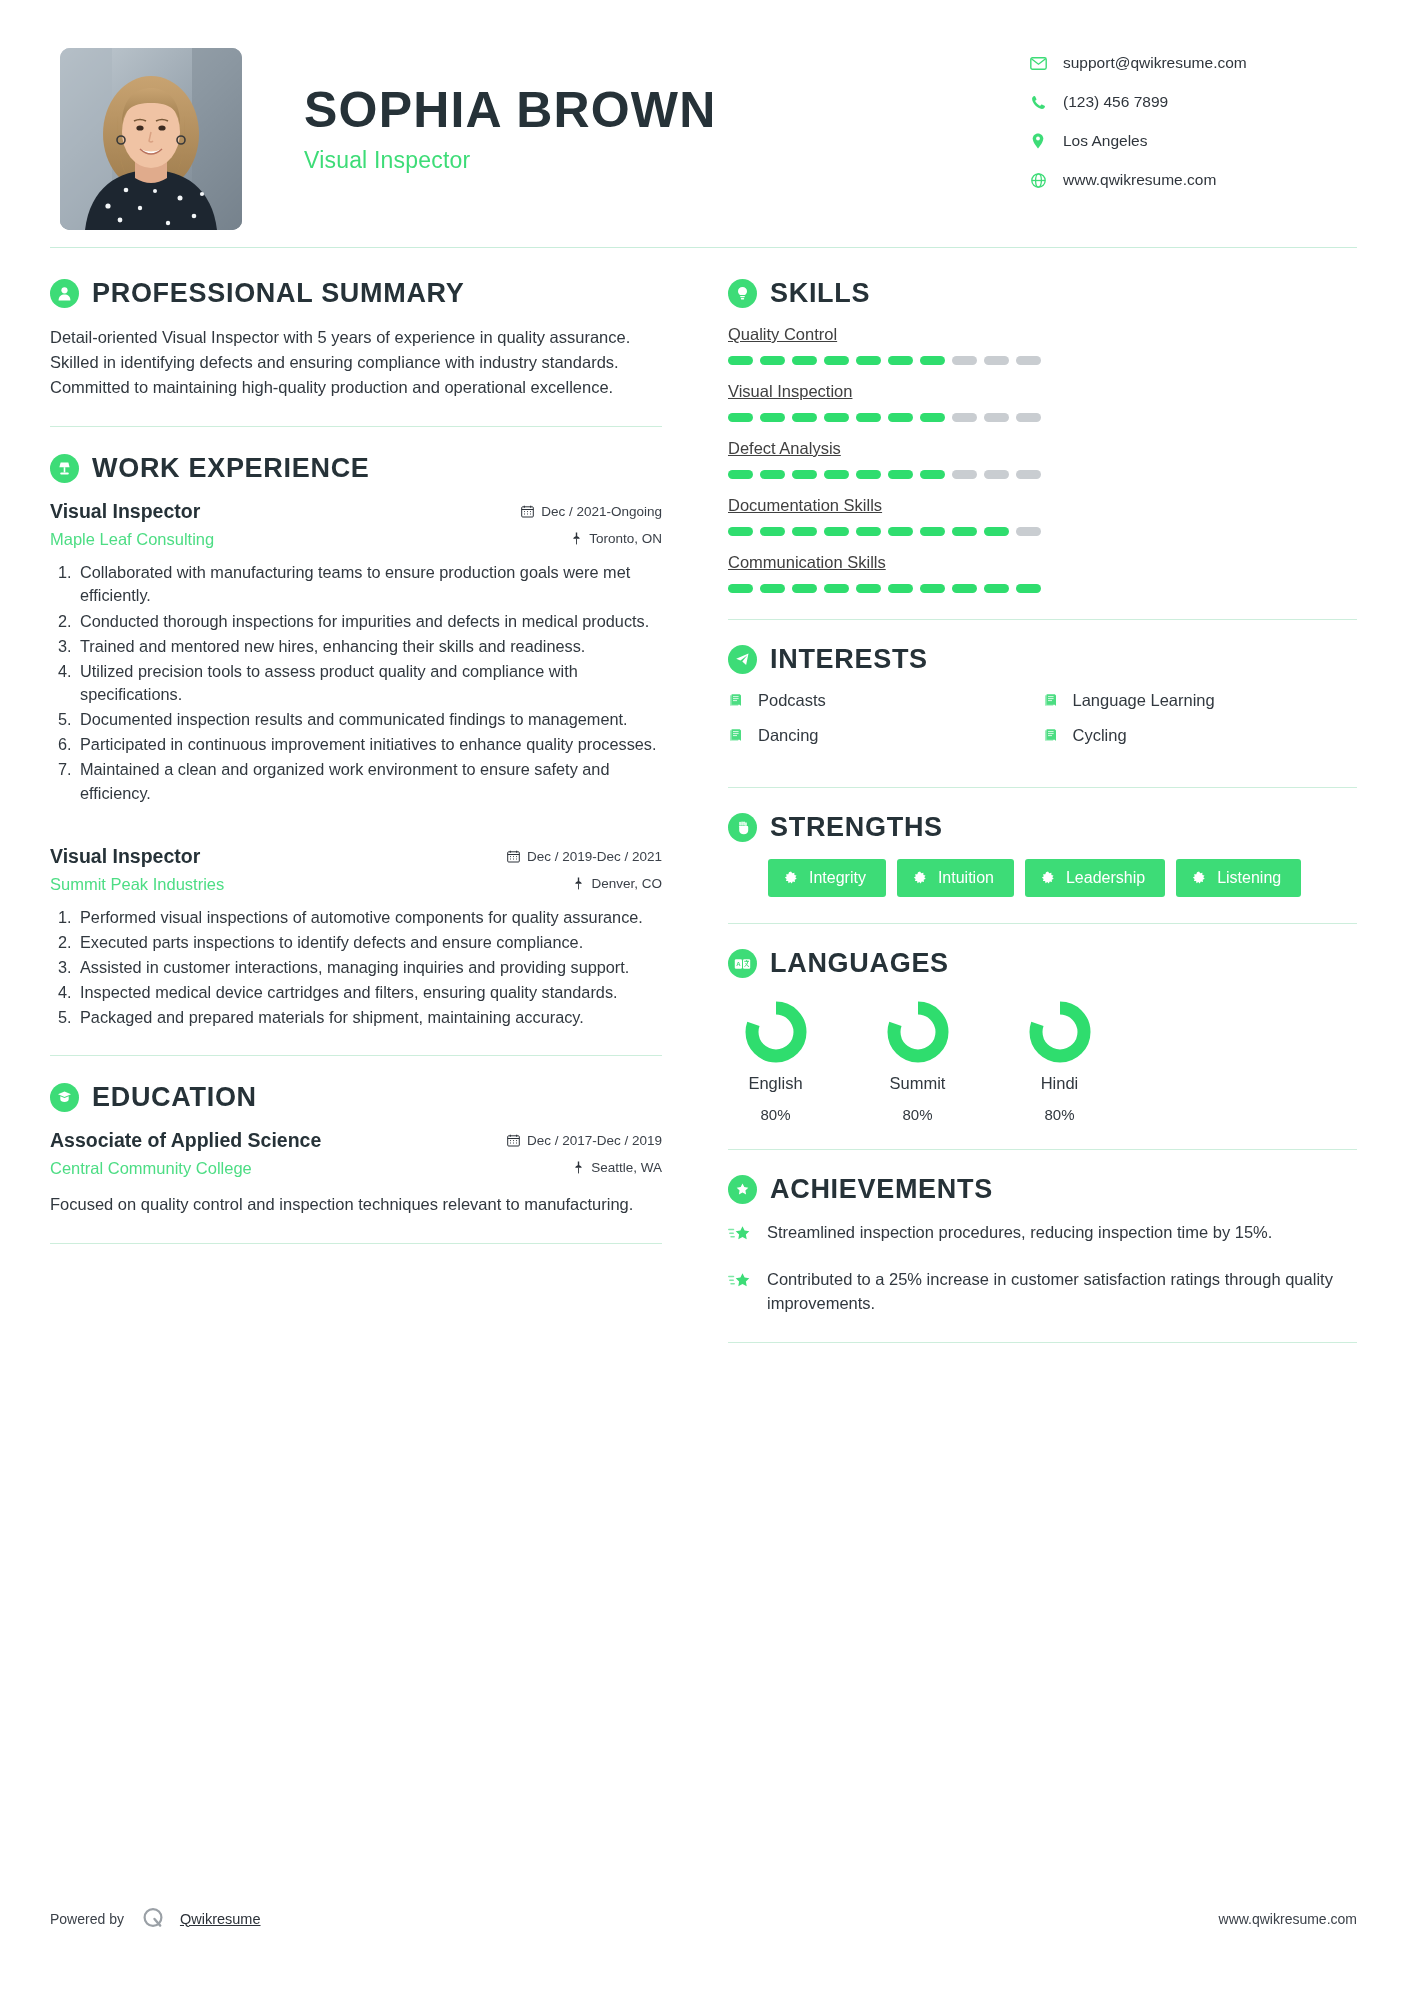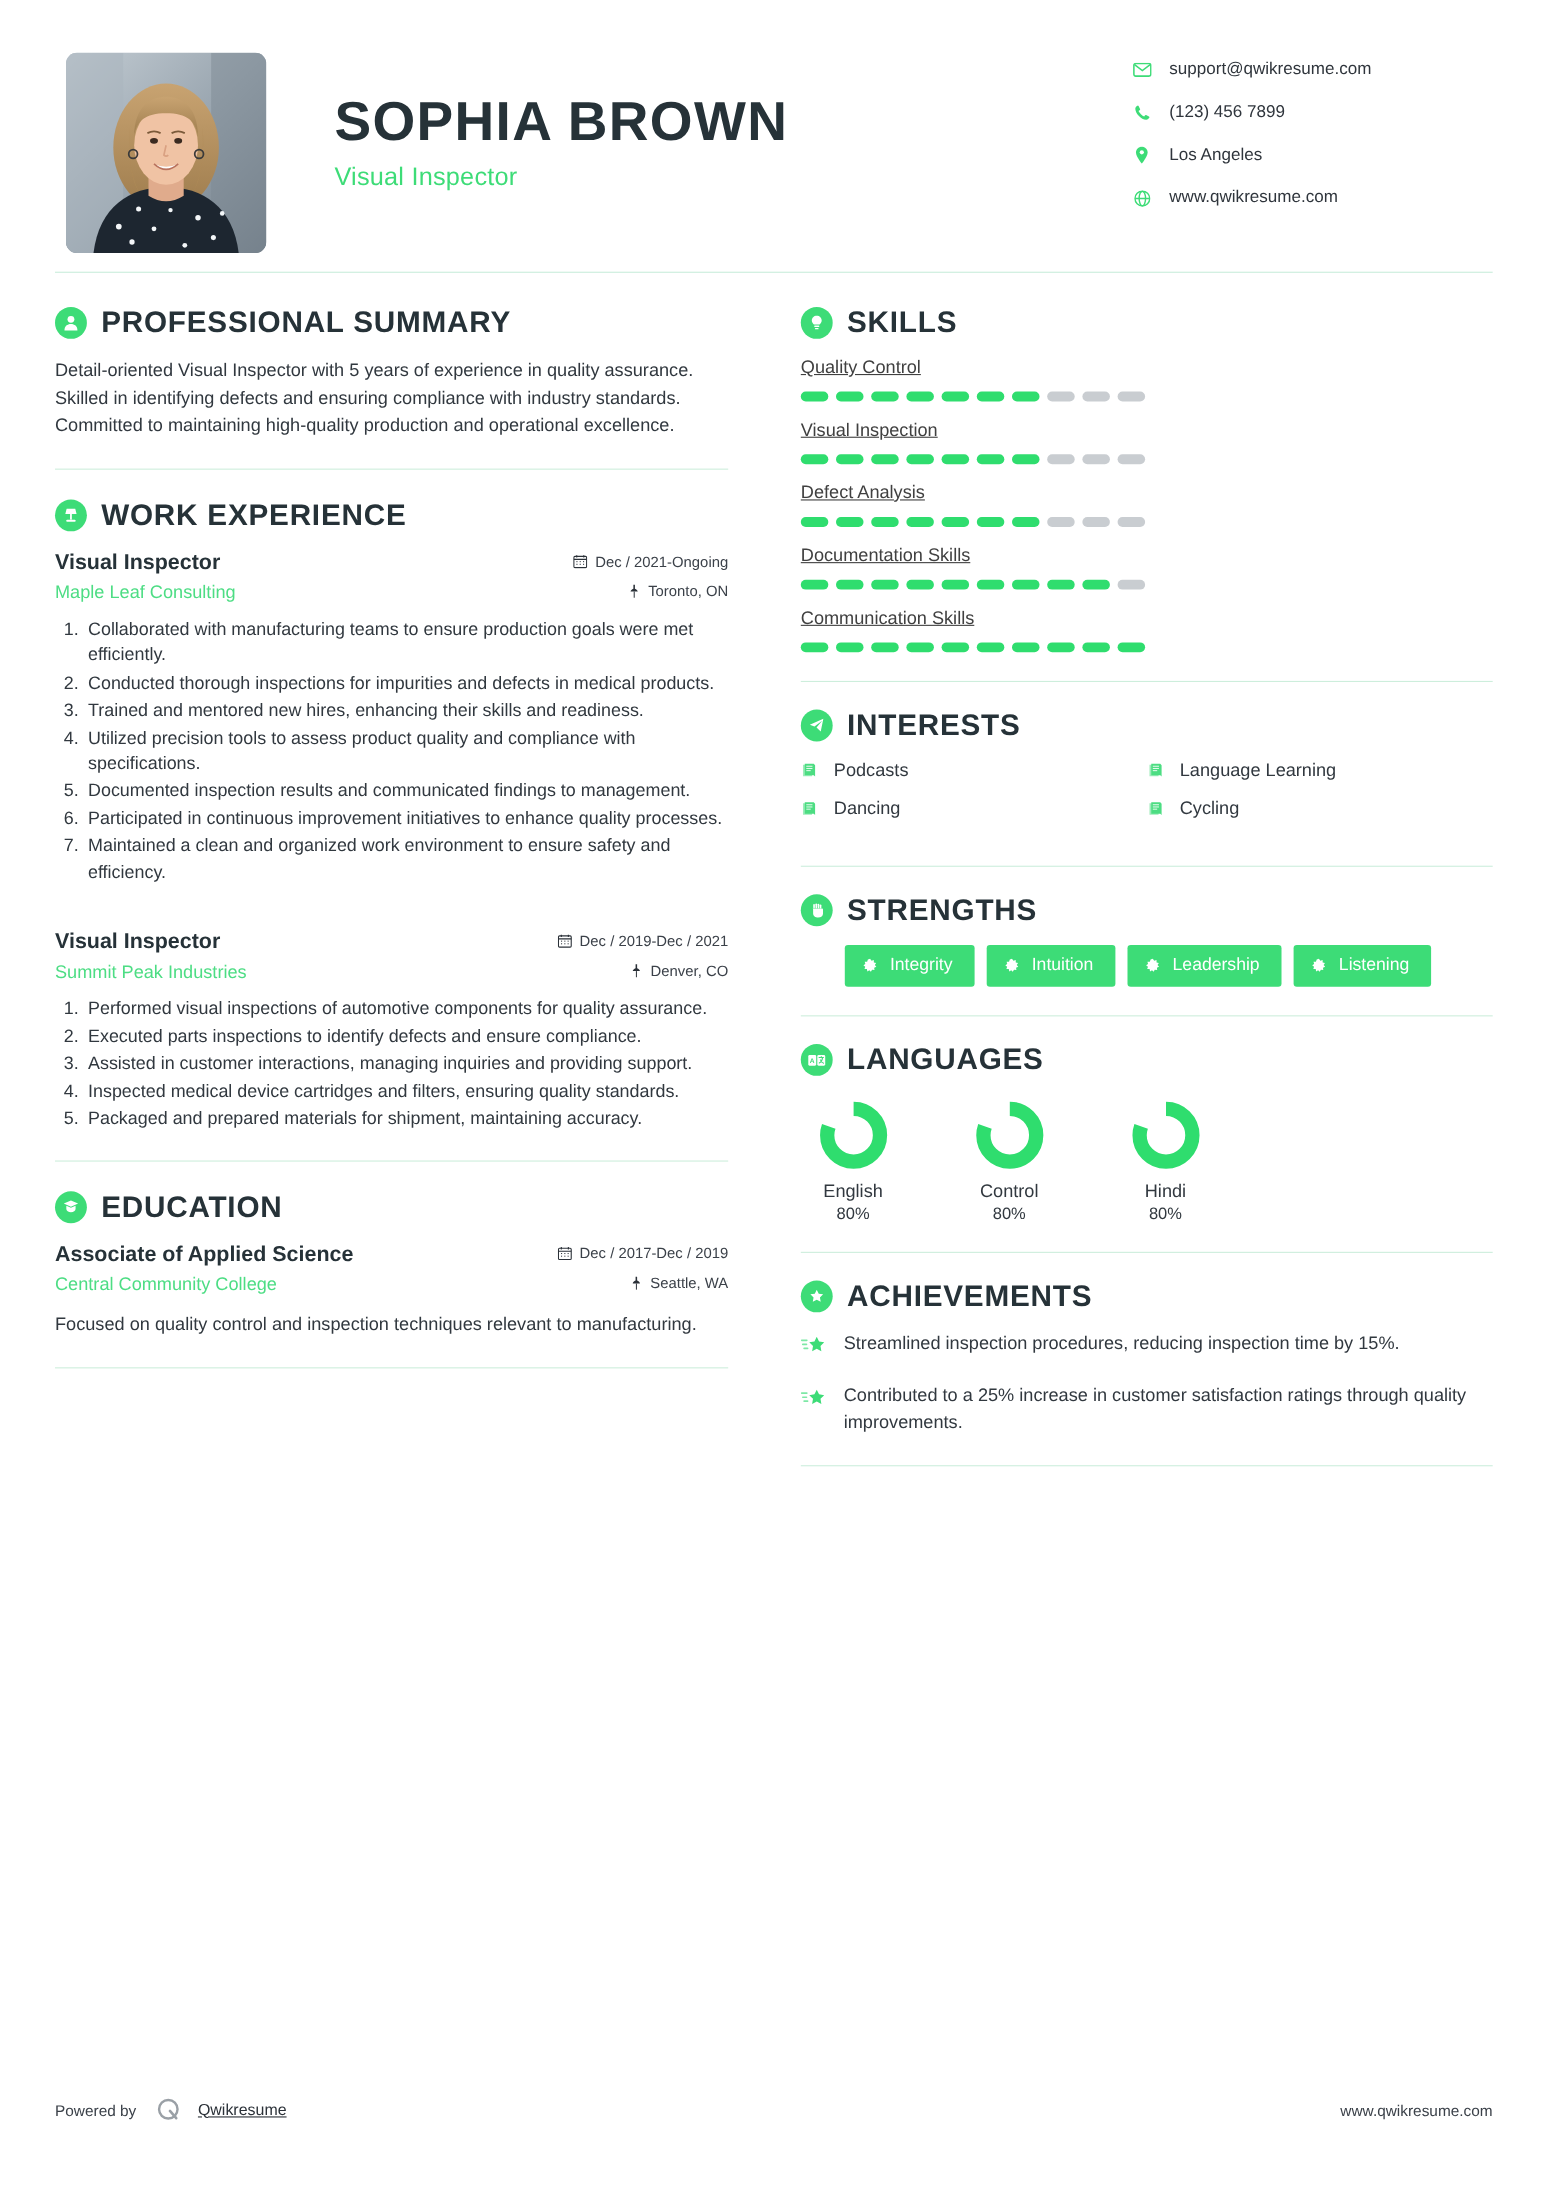--- a/index.html
+++ b/index.html
@@ -271,21 +271,21 @@
     display: flex;
     gap: 47px;
     padding-top: 4px;
   }
   .lang {
     width: 95px;
     text-align: center;
   }
   .lang .ring { width: 66px; height: 66px; margin: 0 auto 9px auto; }
   .lang-name { font-size: 16.5px; color: #31383f; }
-  .lang-pct { font-size: 15px; color: #31383f; margin-top: 2px; }
+  .lang-pct { font-size: 15px; color: #31383f; margin-top: 13px; }
 
   
   .ach {
     display: flex;
     margin-bottom: 20px;
   }
   .ach .ai {
     width: 28px;
     flex: 0 0 28px;
     margin-right: 11px;
@@ -824,21 +824,21 @@
             <div class="lang-name">English</div>
             <div class="lang-pct">80%</div>
           </div>
           <div class="lang">
             <div class="ring">
               <svg width="66" height="66" viewBox="0 0 66 66">
                 <circle cx="33" cy="33" r="24" fill="none" stroke="#ffffff" stroke-width="13"></circle>
                 <circle cx="33" cy="33" r="24" fill="none" stroke="#2fdd6e" stroke-width="13" stroke-dasharray="120.6 150.8" stroke-dashoffset="0" transform="rotate(-90 33 33)"></circle>
               </svg>
             </div>
-            <div class="lang-name">Control</div>
+            <div class="lang-name">Summit</div>
             <div class="lang-pct">80%</div>
           </div>
           <div class="lang">
             <div class="ring">
               <svg width="66" height="66" viewBox="0 0 66 66">
                 <circle cx="33" cy="33" r="24" fill="none" stroke="#ffffff" stroke-width="13"></circle>
                 <circle cx="33" cy="33" r="24" fill="none" stroke="#2fdd6e" stroke-width="13" stroke-dasharray="120.6 150.8" stroke-dashoffset="0" transform="rotate(-90 33 33)"></circle>
               </svg>
             </div>
             <div class="lang-name">Hindi</div>

